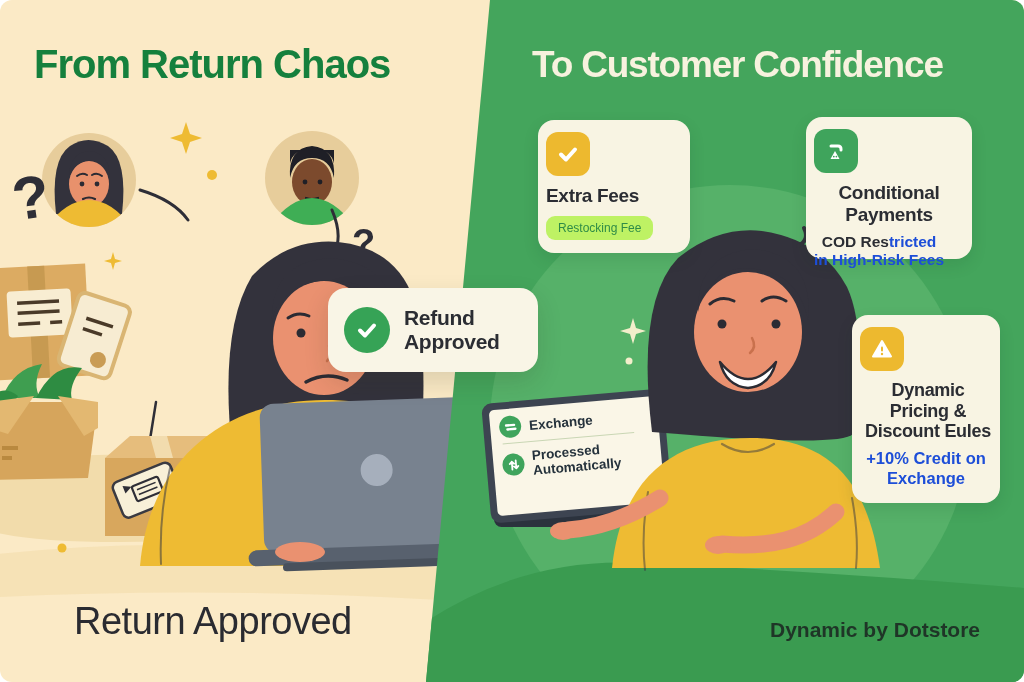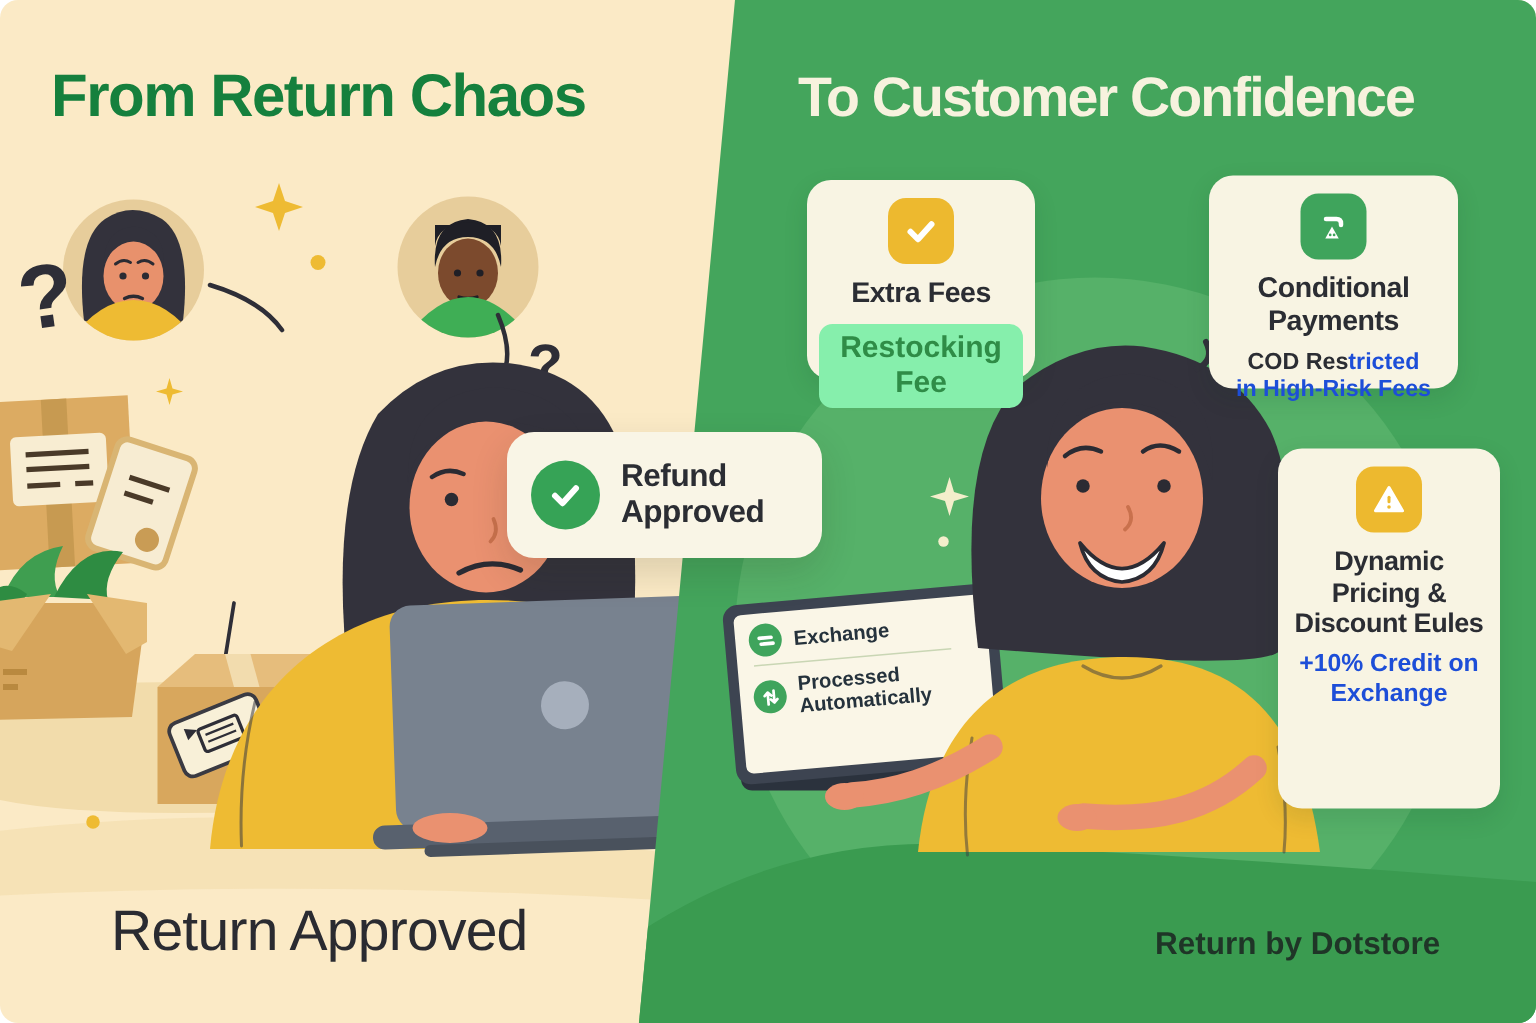--- a/index.html
+++ b/index.html
@@ -9,37 +9,37 @@
   .left-title{left:34px;top:42px;font-size:40px;font-weight:800;letter-spacing:-1px;color:#15803d;}
   .left-footer{left:74px;top:600px;font-size:38px;font-weight:400;letter-spacing:-0.5px;color:#2a2b31;}
   .right-title{left:532px;top:44px;font-size:37px;font-weight:700;letter-spacing:-1.2px;color:#f7f2de;white-space:nowrap;}
   .right-footer{left:770px;top:618px;font-size:21px;font-weight:800;color:#1f3527;}
   
   .green-panel{left:0;top:0;width:1024px;height:682px;background:#44a55c;
     clip-path:polygon(47.85% 0%,100% 0%,100% 100%,41.6% 100%);}
   .green-circle{left:490px;top:185px;width:480px;height:480px;border-radius:50%;background:#56b169;}
   
   .card{background:#f8f4e3;border-radius:16px;box-shadow:0 6px 16px rgba(20,60,30,.12);
-    display:flex;flex-direction:column;align-items:center;text-align:center;box-sizing:border-box;padding:12px 8px;}
+    display:flex;flex-direction:column;align-items:flex-start;text-align:center;box-sizing:border-box;padding:12px 8px;}
   .card-icon{width:44px;height:44px;border-radius:12px;display:flex;align-items:center;justify-content:center;flex:0 0 auto;}
   .icon-yellow{background:#edb92f;}
   .icon-green{background:#3fa45c;}
   .card-title{margin-top:9px;font-size:19px;font-weight:800;line-height:1.15;color:#2b2d33;letter-spacing:-0.3px;}
-  .badge-pill{margin-top:9px;background:#86efac;color:#2f8c47;font-size:20px;font-weight:700;
+  .badge-pill{margin-top:9px;background:#bef264;color:#2f8c47;font-size:12px;font-weight:400;
     padding:5px 12px;border-radius:9px;}
   .card-sub{margin-top:7px;font-size:15.5px;font-weight:700;line-height:1.2;}
   .sub-dark{color:#2b2d33;}
   .sub-green{color:#1d4ed8;}
   .card-extra-fees{left:538px;top:120px;width:152px;height:133px;}
   .card-conditional{left:806px;top:117px;width:166px;height:142px;}
-  .card-dynamic{left:852px;top:299px;width:148px;height:240px;}
+  .card-dynamic{left:852px;top:315px;width:148px;height:188px;}
   .card-dynamic .card-title{width:136px;font-size:18px;}
   .card-dynamic .card-sub{font-size:16.5px;width:132px;}
   
-  .refund-card{left:338px;top:288px;width:210px;height:84px;background:#f9f5e6;border-radius:18px;
+  .refund-card{left:328px;top:288px;width:210px;height:84px;background:#f9f5e6;border-radius:18px;
     box-shadow:0 10px 24px rgba(40,40,20,.15);display:flex;align-items:center;padding:0 16px;gap:14px;box-sizing:border-box;z-index:60;}
   .refund-icon{width:46px;height:46px;border-radius:50%;background:#36a356;display:flex;align-items:center;justify-content:center;flex:0 0 auto;}
   .refund-label{font-size:21px;font-weight:800;line-height:1.12;color:#2b2d33;width:115px;letter-spacing:-0.3px;}
   
   .r-laptop{left:486px;top:396px;width:182px;height:120px;background:#3d4451;border-radius:10px;
     transform:rotate(-5deg);box-sizing:border-box;padding:7px;z-index:30;}
   .r-screen{width:100%;height:100%;background:#faf6e7;border-radius:5px;box-sizing:border-box;padding:7px 9px;overflow:hidden;}
   .r-row{display:flex;align-items:center;gap:8px;}
   .r-row-icon{width:22px;height:22px;border-radius:50%;background:#3fa45c;display:flex;align-items:center;justify-content:center;flex:0 0 auto;}
   .r-label1{font-size:13.5px;font-weight:600;color:#25323c;}
@@ -260,21 +260,21 @@
           <path d="M12,4 L21,19.5 H3 Z" fill="#ffffff" stroke="#ffffff" stroke-width="2" stroke-linejoin="round"></path>
           <rect x="11" y="9.5" width="2" height="5" rx="1" fill="#edb92f"></rect>
           <circle cx="12" cy="17" r="1.2" fill="#edb92f"></circle>
         </svg>
       </div>
       <div class="card-title">Dynamic Pricing &amp; Discount Eules</div>
       <div class="card-sub sub-green">+10% Credit on Exchange</div>
     </div>
 
     <div class="abs right-title" style="z-index:55;">To Customer Confidence</div>
-    <div class="abs right-footer" style="z-index:55;">Return by Dotstore</div>
+    <div class="abs right-footer" style="z-index:55;">Dynamic by Dotstore</div>
   </div>
 
   <div class="abs refund-card">
     <div class="refund-icon">
       <svg width="26" height="26" viewBox="0 0 26 26">
           <path d="M6,13.5 L11,18.5 L20,8.5" stroke="#ffffff" stroke-width="4" fill="none" stroke-linecap="round" stroke-linejoin="round"></path>
         </svg>
     </div>
     <div class="refund-label">Refund Approved</div>
   </div>

